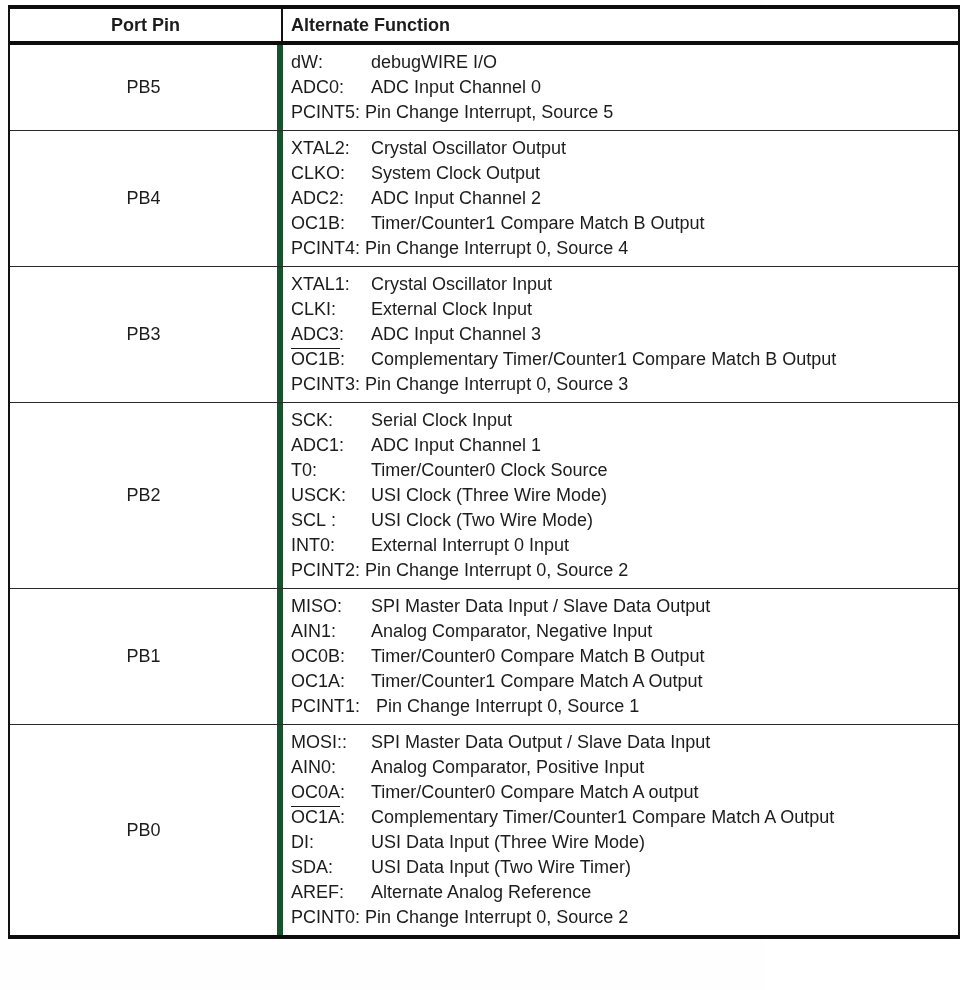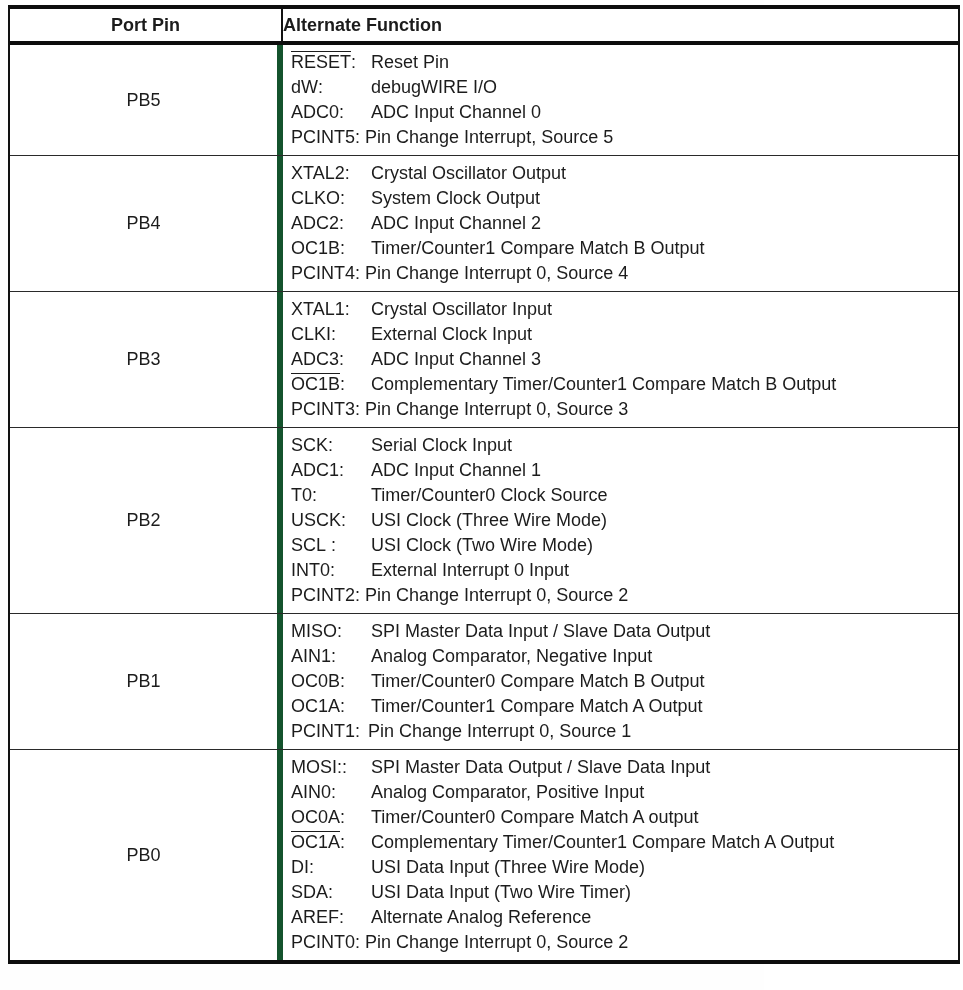--- a/index.html
+++ b/index.html
@@ -39,20 +39,21 @@
     font-size: 18px;
     line-height: 31px;
     height: 31px;
     padding-top: 1px;
   }
   .header-cell.pin-col {
     text-align: center;
     border-right: 2px solid #111;
   }
   .header-cell.fn-col {
+    padding-left: 8px;
     border-radius: 12px;
   }
   .row {
     display: grid;
     grid-template-columns: 273px 1fr;
     border-bottom: 1px solid #2a2a2a;
   }
   .row:last-child {
     border-bottom: none;
   }
@@ -74,21 +75,21 @@
   .sigwrap {
     display: inline-block;
   }
   .fn-line.tab .sigwrap {
     min-width: 80px;
   }
   .fn-line.notab .desc {
     margin-left: 5px;
   }
   .fn-line.notab.nogap .desc {
-    margin-left: 8px;
+    margin-left: 16px;
   }
   .sig {
     display: inline-block;
     position: relative;
   }
   .sig.ol::before {
     content: "";
     position: absolute;
     left: 0;
     right: 0;
@@ -104,21 +105,20 @@
     <div class="header-row">
       <div class="header-cell pin-col">Port Pin</div>
       <div class="header-cell fn-col">Alternate Function</div>
     </div>
     <div>
         <div class="row">
     <div class="pin-cell">
       <span>PB5</span>
     </div>
     <div class="fn-cell">
-            <div class="fn-line tab"><span class="sigwrap"><span class="sig ol">RESET</span><span class="sep">:</span></span><span class="desc">Reset Pin</span></div>
             <div class="fn-line tab"><span class="sigwrap"><span class="sig">dW</span><span class="sep">:</span></span><span class="desc">debugWIRE I/O</span></div>
             <div class="fn-line tab"><span class="sigwrap"><span class="sig">ADC0</span><span class="sep">:</span></span><span class="desc">ADC Input Channel 0</span></div>
             <div class="fn-line notab"><span class="sigwrap"><span class="sig">PCINT5</span><span class="sep">:</span></span><span class="desc">Pin Change Interrupt, Source 5</span></div>
           </div>
   </div>
         <div class="row">
     <div class="pin-cell">
       <span>PB4</span>
     </div>
     <div class="fn-cell">

